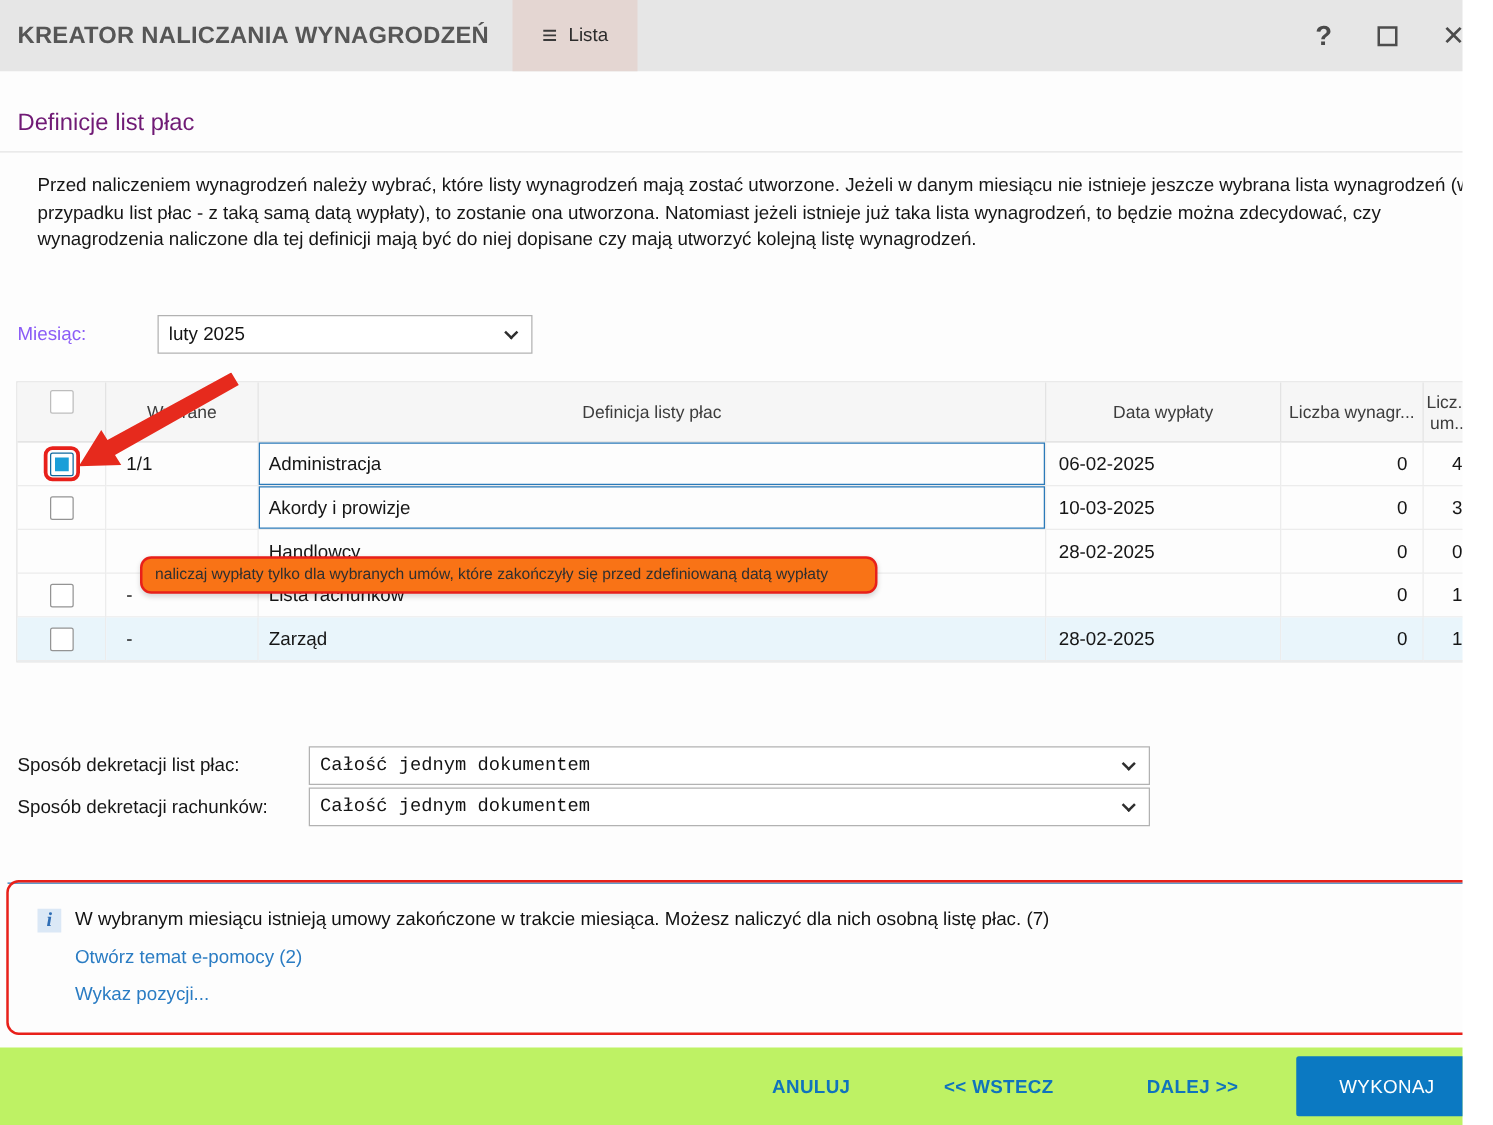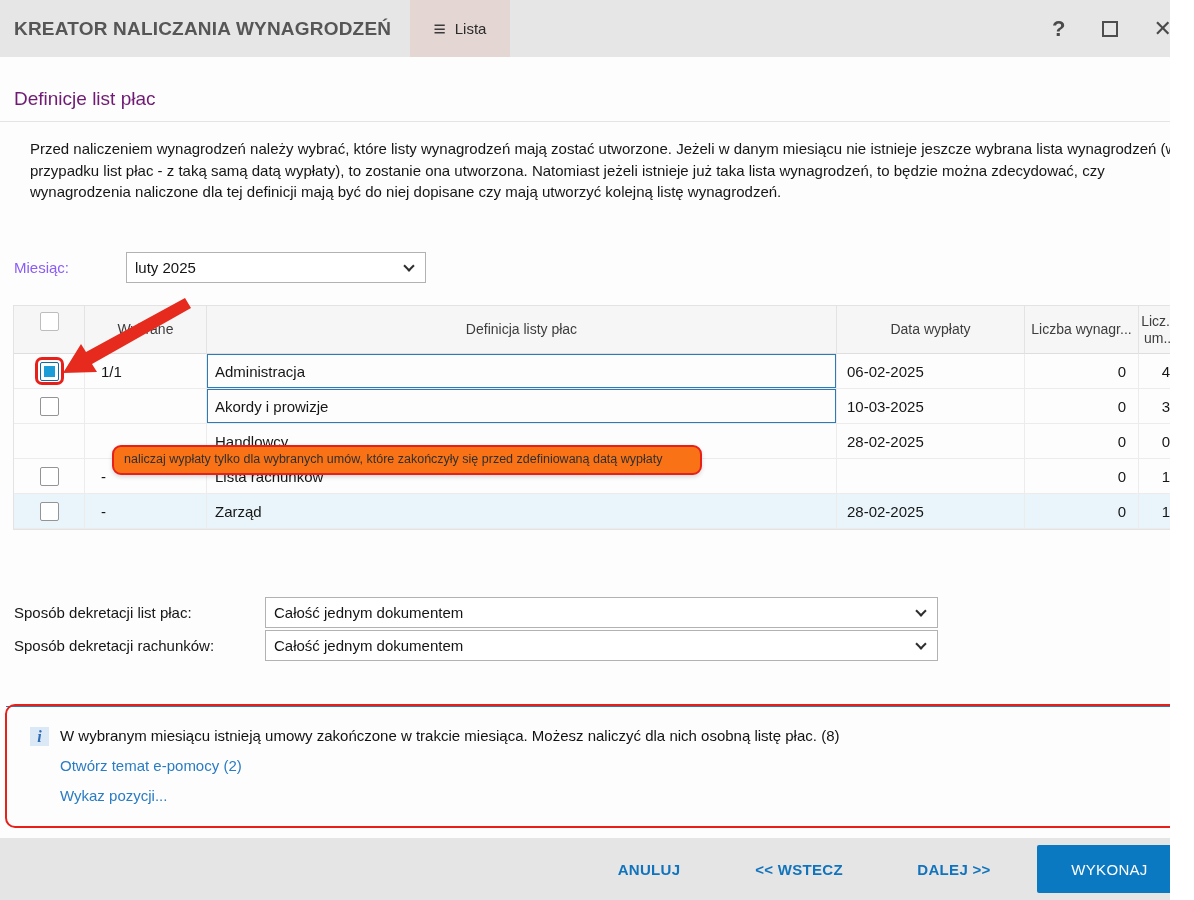--- a/index.html
+++ b/index.html
@@ -69,21 +69,21 @@
     border:3px solid #e8201a; border-radius:7px; z-index:8; pointer-events:none; }
   .arrow-svg { position:absolute; left:48px; top:298px; z-index:8; pointer-events:none; }
   .tooltip { position:absolute; left:112px; top:413px; width:590px; z-index:9;
     background:#f97316; border:2px solid #e8201a; border-radius:9px;
     padding:4px 10px 6px; font-size:12.5px; line-height:16px; color:#2f2f2f;
     box-shadow:0 2px 4px rgba(0,0,0,.15);margin-top:32px; }
 
   
   .dek-row { position:absolute; left:14px; height:31px; }
   .dek-row .lbl { line-height:31px; font-size:15px; color:#161616; }
-  .dek-select { left:251px; top:0; width:673px; }
+  .dek-select { left:233px; top:0; width:673px;font-family:Liberation Mono, monospace; }
   .dek-1 { top:597px; }
   .dek-2 { top:630px; }
 
   
   .info-toggle { position:absolute; left:511px; top:669px; width:176px; height:37px; z-index:4;
     background:#fdfdfd; border:1px solid #2b7ab9; border-bottom:none;
     display:flex; align-items:center; justify-content:center; gap:8px;
     font-size:15px; color:#1779c4; letter-spacing:.3px; }
   .info-toggle .chev { width:7px; height:7px; border-right:2px solid #1779c4; border-bottom:2px solid #1779c4;
     transform:rotate(45deg); margin-top:-3px; }
@@ -94,21 +94,21 @@
   .info-icon { position:absolute; left:24px; top:20px; width:19px; height:19px; background:#dbe8f6;
     display:flex; align-items:center; justify-content:center;
     font-family:"Liberation Serif", serif; font-style:italic; font-weight:bold;
     font-size:16px; color:#2e6db5; }
   .info-msg { position:absolute; left:54px; top:20px; width:1100px; font-size:15px; color:#121212; }
   .info-link { position:absolute; left:54px; font-size:15px; color:#2a7cc3; cursor:pointer; }
   .link-1 { top:50px; }
   .link-2 { top:80px; }
 
   
-  .footer { position:absolute; left:0; top:838px; width:1194px; height:62px; background:#e5e5e5;
+  .footer { position:absolute; left:0; top:838px; width:1194px; height:62px; background:#bef264;
     display:flex; align-items:center; justify-content:flex-end; padding-right:12px; }
   .txt-btn { font-size:15px; font-weight:bold; color:#1073bd; letter-spacing:.3px;
     text-align:center; cursor:pointer; }
   .btn-anuluj { width:140px; }
   .btn-wstecz { width:160px; }
   .btn-dalej { width:150px; }
   .btn-wykonaj { width:145px; height:48px; margin-left:8px; background:#0b79c2; border:none;
     color:#fff; font-size:15px; font-weight:normal; letter-spacing:.3px; border-radius:2px;
     font-family:"Liberation Sans", sans-serif; cursor:pointer; }
 </style>
@@ -221,21 +221,21 @@
   <div class="dek-row dek-2">
     <span class="lbl">Sposób dekretacji rachunków:</span>
     <div class="select dek-select">
       <span>Całość jednym dokumentem</span>
       <span class="chev"></span>
     </div>
   </div>
 
   <div class="info-panel">
     <div class="info-icon">i</div>
-    <div class="info-msg">W wybranym miesiącu istnieją umowy zakończone w trakcie miesiąca. Możesz naliczyć dla nich osobną listę płac. (8)</div>
+    <div class="info-msg">W wybranym miesiącu istnieją umowy zakończone w trakcie miesiąca. Możesz naliczyć dla nich osobną listę płac. (7)</div>
     <div class="info-link link-1">Otwórz temat e-pomocy (2)</div>
     <div class="info-link link-2">Wykaz pozycji...</div>
   </div>
   <div class="info-annot"></div>
 
   <div class="footer">
     <div class="txt-btn btn-anuluj">ANULUJ</div>
     <div class="txt-btn btn-wstecz">&lt;&lt; WSTECZ</div>
     <div class="txt-btn btn-dalej">DALEJ &gt;&gt;</div>
     <button class="btn-wykonaj">WYKONAJ</button>

